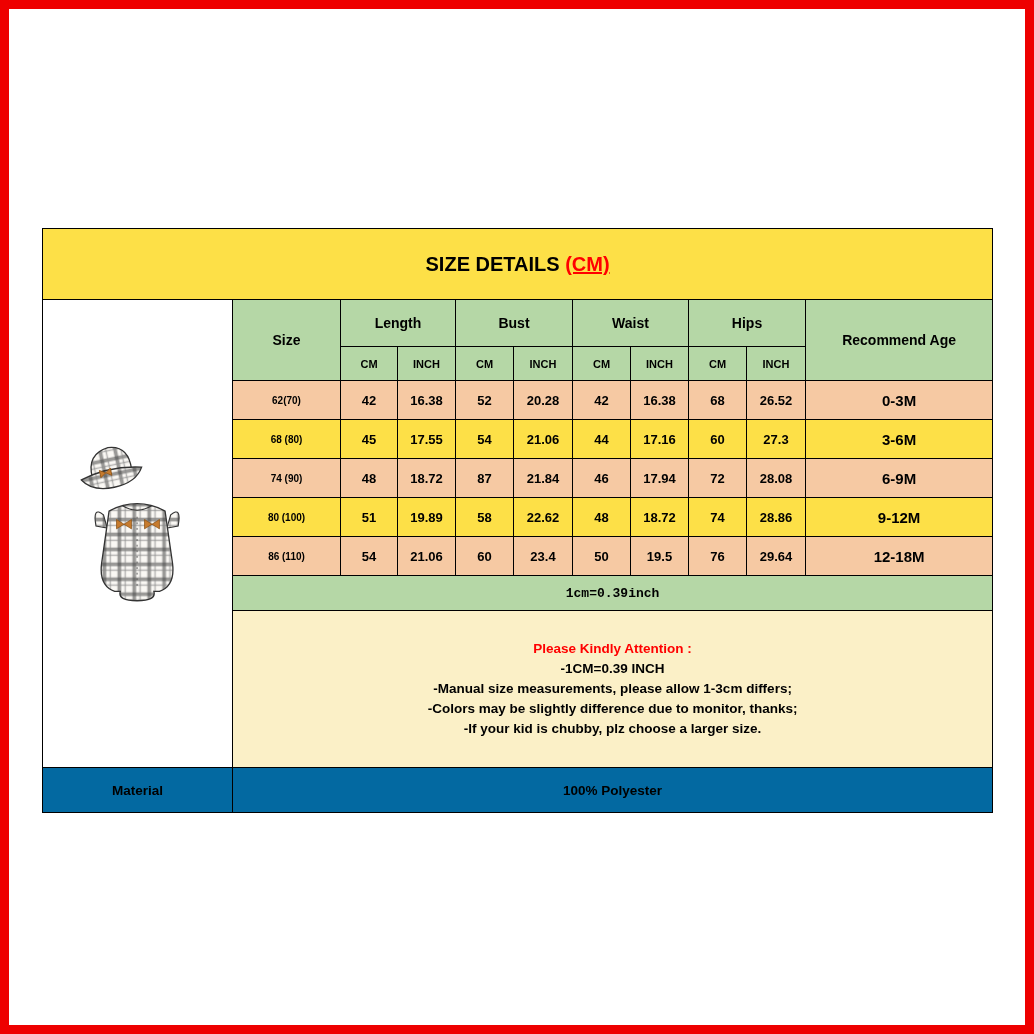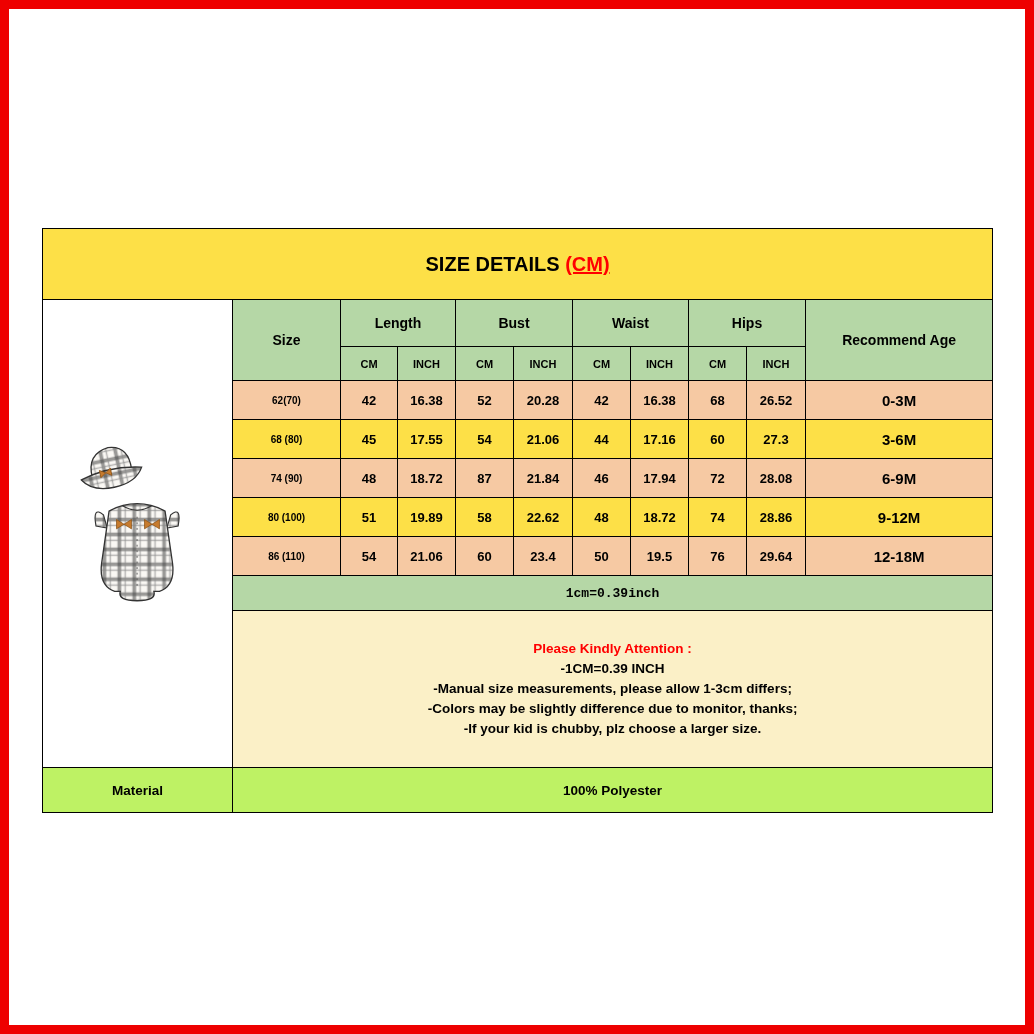--- a/index.html
+++ b/index.html
@@ -28,21 +28,21 @@
   .data-row .size-cell{font-size:10px;}
   .data-row .age-cell{font-size:15px;}
   .row-peach td{background:#f6c9a3;}
   .row-blue td{background:#fde047;}
   .note-row td{height:34px;background:#b5d7a6;font-size:13px;font-family:Liberation Mono, monospace;}
   .attention-row td{
     height:156px;background:#fbf0c7;text-align:left;vertical-align:middle;
     padding-left:3px;font-size:13.5px;line-height:20px;
   }
   .attention-title{color:#ff0000;}
-  .material-row td{height:44px;background:#bef264;font-size:13.5px;}
+  .material-row td{height:44px;background:#0369a1;font-size:13.5px;}
   td.product-cell{background:#ffffff;vertical-align:middle;}
   .product-wrap{display:flex;align-items:center;justify-content:center;}
 </style>
 </head>
 <body>
 
 <div class="red-frame"></div>
 
 <table class="size-table">
   <colgroup>

